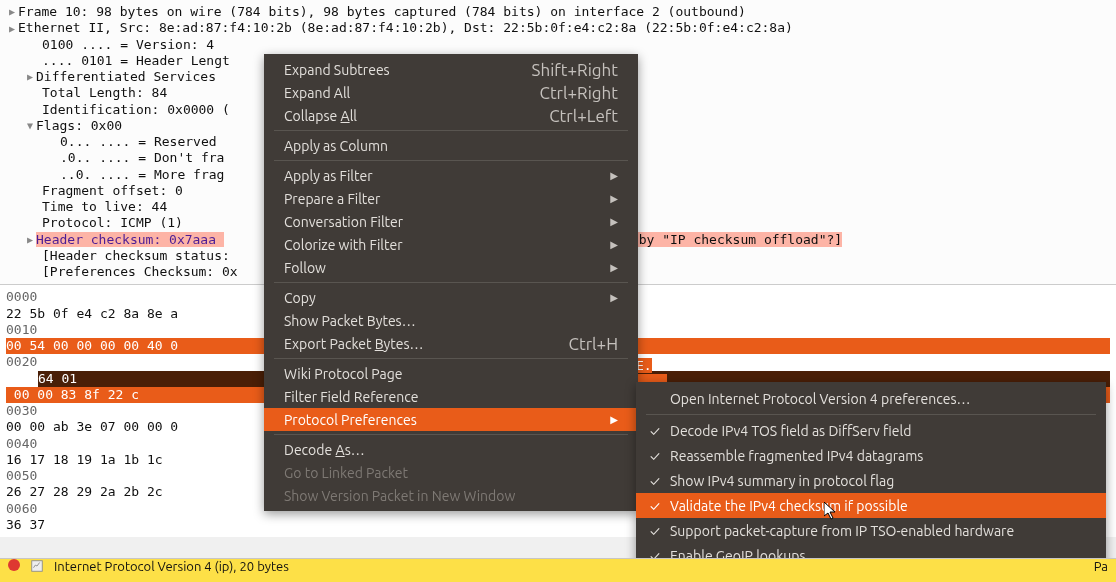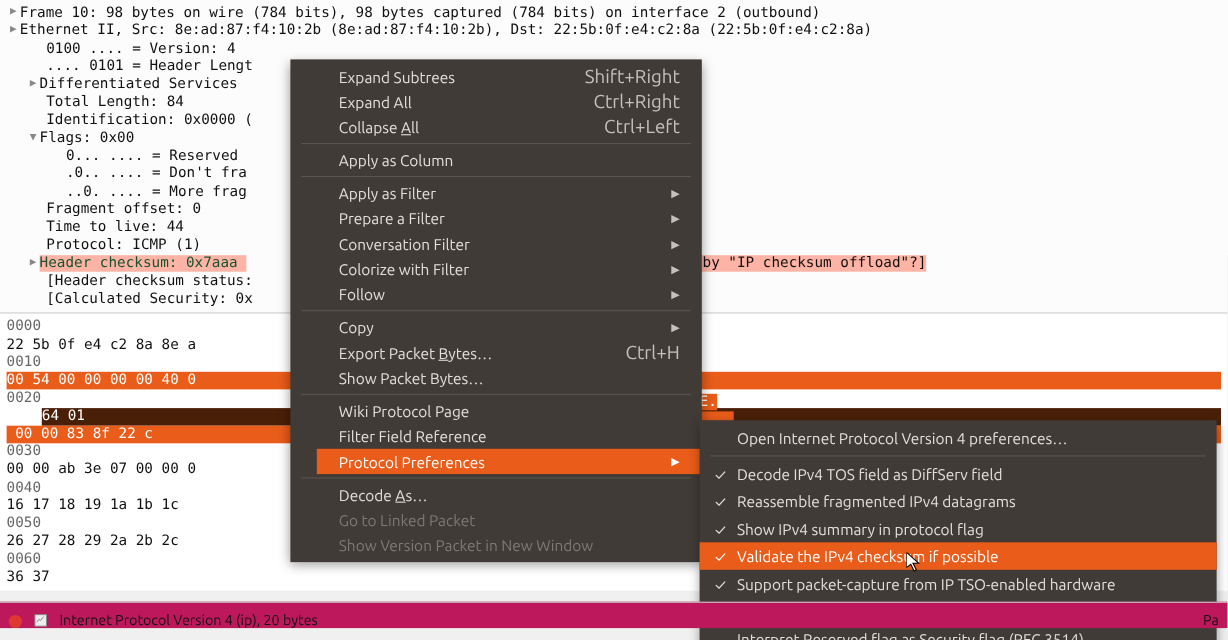--- a/index.html
+++ b/index.html
@@ -17,43 +17,43 @@
   padding:4px 6px;
   line-height:1.25;
   background:#fcfcfc;
 }
 .tree-line { white-space:pre; }
 .tri { display:inline-block; width:12px; text-align:center; font-size:10px; color:#888; vertical-align:middle;}
 .indent0 { padding-left:0px; }
 .indent1 { padding-left:18px; }
 .indent2 { padding-left:36px; }
 .hl-orange { background:#e95c19; color:#fff; }
-.hl-pink { background:#fdb4a6; color:#14532d; }
+.hl-pink { background:#fdb4a6; color:#4c1d95; }
 .hexpane {
   border-top:1px solid #ccc;
   background:#fff;
   padding:4px 6px;
   font-family:"DejaVu Sans Mono", monospace;
   font-size:13px;
   line-height:1.25;
 }
 .hex-row { white-space:pre; display:flex;flex-direction:column; }
 .hex-off { color:#666; width:50px; }
 .hex-bytes { }
 .hl-hex { background:#e95c19; color:#fff; }
 .hl-hex-strong { background:#4a1f07; color:#fff;margin-left:32px; }
 .ascii-col { margin-left:20px; }
 .statusbar {
   position:absolute;
-  bottom:11px; left:0; right:0;
+  bottom:0; left:0; right:0;
   height:24px;
-  background:#be185d;
+  background:#fde047;
   border-top:1px solid #c8c6c4;
   display:flex;
-  align-items:flex-end;
+  align-items:flex-start;
   font-family:"Ubuntu", sans-serif;
   font-size:13px;
   padding:0 8px;
   gap:10px;
 }
 .status-dot { width:12px; height:12px; border-radius:50%; background:#de3831; }
 .status-icon { width:14px; height:14px; color:#777; }
 
 .ctx-menu {
   position:absolute;
@@ -66,21 +66,20 @@
   font-size:14px;
   box-shadow:0 3px 10px rgba(0,0,0,0.4);
   padding:4px 0;
 }
 .ctx-item {
   display:flex;
   align-items:center;
   height:23px;
   padding:0 20px;
   position:relative;
-  margin-left:24px;
 }
 .ctx-sep {
   height:1px;
   background:#595550;
   margin:3px 10px;
 }
 .ctx-item.disabled { color:#7e7974; }
 .ctx-accel { margin-left:auto; font-size:17px; color:#c5c1bd;}
 .ctx-sub { margin-left:auto; font-size:10px; color:#c5c1bd; }
 .ctx-item.selected { background:#e95c19; color:#fff;gap:42px; }
@@ -133,21 +132,21 @@
   <div class="tree-line indent2"><span>Identification: 0x0000 (</span></div>
   <div class="tree-line indent1"><span class="tri">▼</span><span>Flags: 0x00</span></div>
   <div class="tree-line" style="padding-left:54px"><span>0... .... = Reserved </span></div>
   <div class="tree-line" style="padding-left:54px"><span>.0.. .... = Don't fra</span></div>
   <div class="tree-line" style="padding-left:54px"><span>..0. .... = More frag</span></div>
   <div class="tree-line indent2"><span>Fragment offset: 0</span></div>
   <div class="tree-line indent2"><span>Time to live: 44</span></div>
   <div class="tree-line indent2"><span>Protocol: ICMP (1)</span></div>
   <div class="tree-line indent1"><span class="tri">▶</span><span class="hl-pink"><span>Header checksum: 0x7aaa </span></span><span style="visibility:hidden">------context-menu-gap----------------------------</span><span class="pink-tail">ed by "IP checksum offload"?]</span></div>
   <div class="tree-line indent2"><span>[Header checksum status:</span></div>
-  <div class="tree-line indent2"><span>[Calculated Security: 0x</span></div>
+  <div class="tree-line indent2"><span>[Preferences Checksum: 0x</span></div>
 </div>
 
 <div class="hexpane">
   <div class="hex-row"><span class="hex-off">0000</span><span class="hex-bytes">22 5b 0f e4 c2 8a 8e a</span><span class="ascii-col"></span></div>
   <div class="hex-row"><span class="hex-off">0010</span><span class="hex-bytes hl-hex">00 54 00 00 00 00 40 0</span></div>
   <div class="hex-row"><span class="hex-off">0020</span><span class="hex-bytes hl-hex-strong">64 01</span><span class="hex-bytes hl-hex"> 00 00 83 8f 22 c</span></div>
   <div class="hex-row"><span class="hex-off">0030</span><span class="hex-bytes">00 00 ab 3e 07 00 00 0</span></div>
   <div class="hex-row"><span class="hex-off">0040</span><span class="hex-bytes">16 17 18 19 1a 1b 1c </span></div>
   <div class="hex-row"><span class="hex-off">0050</span><span class="hex-bytes">26 27 28 29 2a 2b 2c </span></div>
   <div class="hex-row"><span class="hex-off">0060</span><span class="hex-bytes">36 37</span></div>
@@ -195,25 +194,25 @@
   <div class="ctx-item">
       <span>Follow</span>
       <span class="ctx-sub">▶</span>
     </div>
   <div class="ctx-sep"></div>
   <div class="ctx-item">
       <span>Copy</span>
       <span class="ctx-sub">▶</span>
     </div>
   <div class="ctx-item">
+      <span>Show Packet Bytes…</span>
+    </div>
+  <div class="ctx-item">
       <span><span>Export Packet </span><span class="ctx-under">B</span><span>ytes…</span></span>
       <span class="ctx-accel">Ctrl+H</span>
-    </div>
-  <div class="ctx-item">
-      <span>Show Packet Bytes…</span>
     </div>
   <div class="ctx-sep"></div>
   <div class="ctx-item">
       <span>Wiki Protocol Page</span>
     </div>
   <div class="ctx-item">
       <span>Filter Field Reference</span>
     </div>
   <div class="ctx-item selected">
       <span>Protocol Preferences</span>

